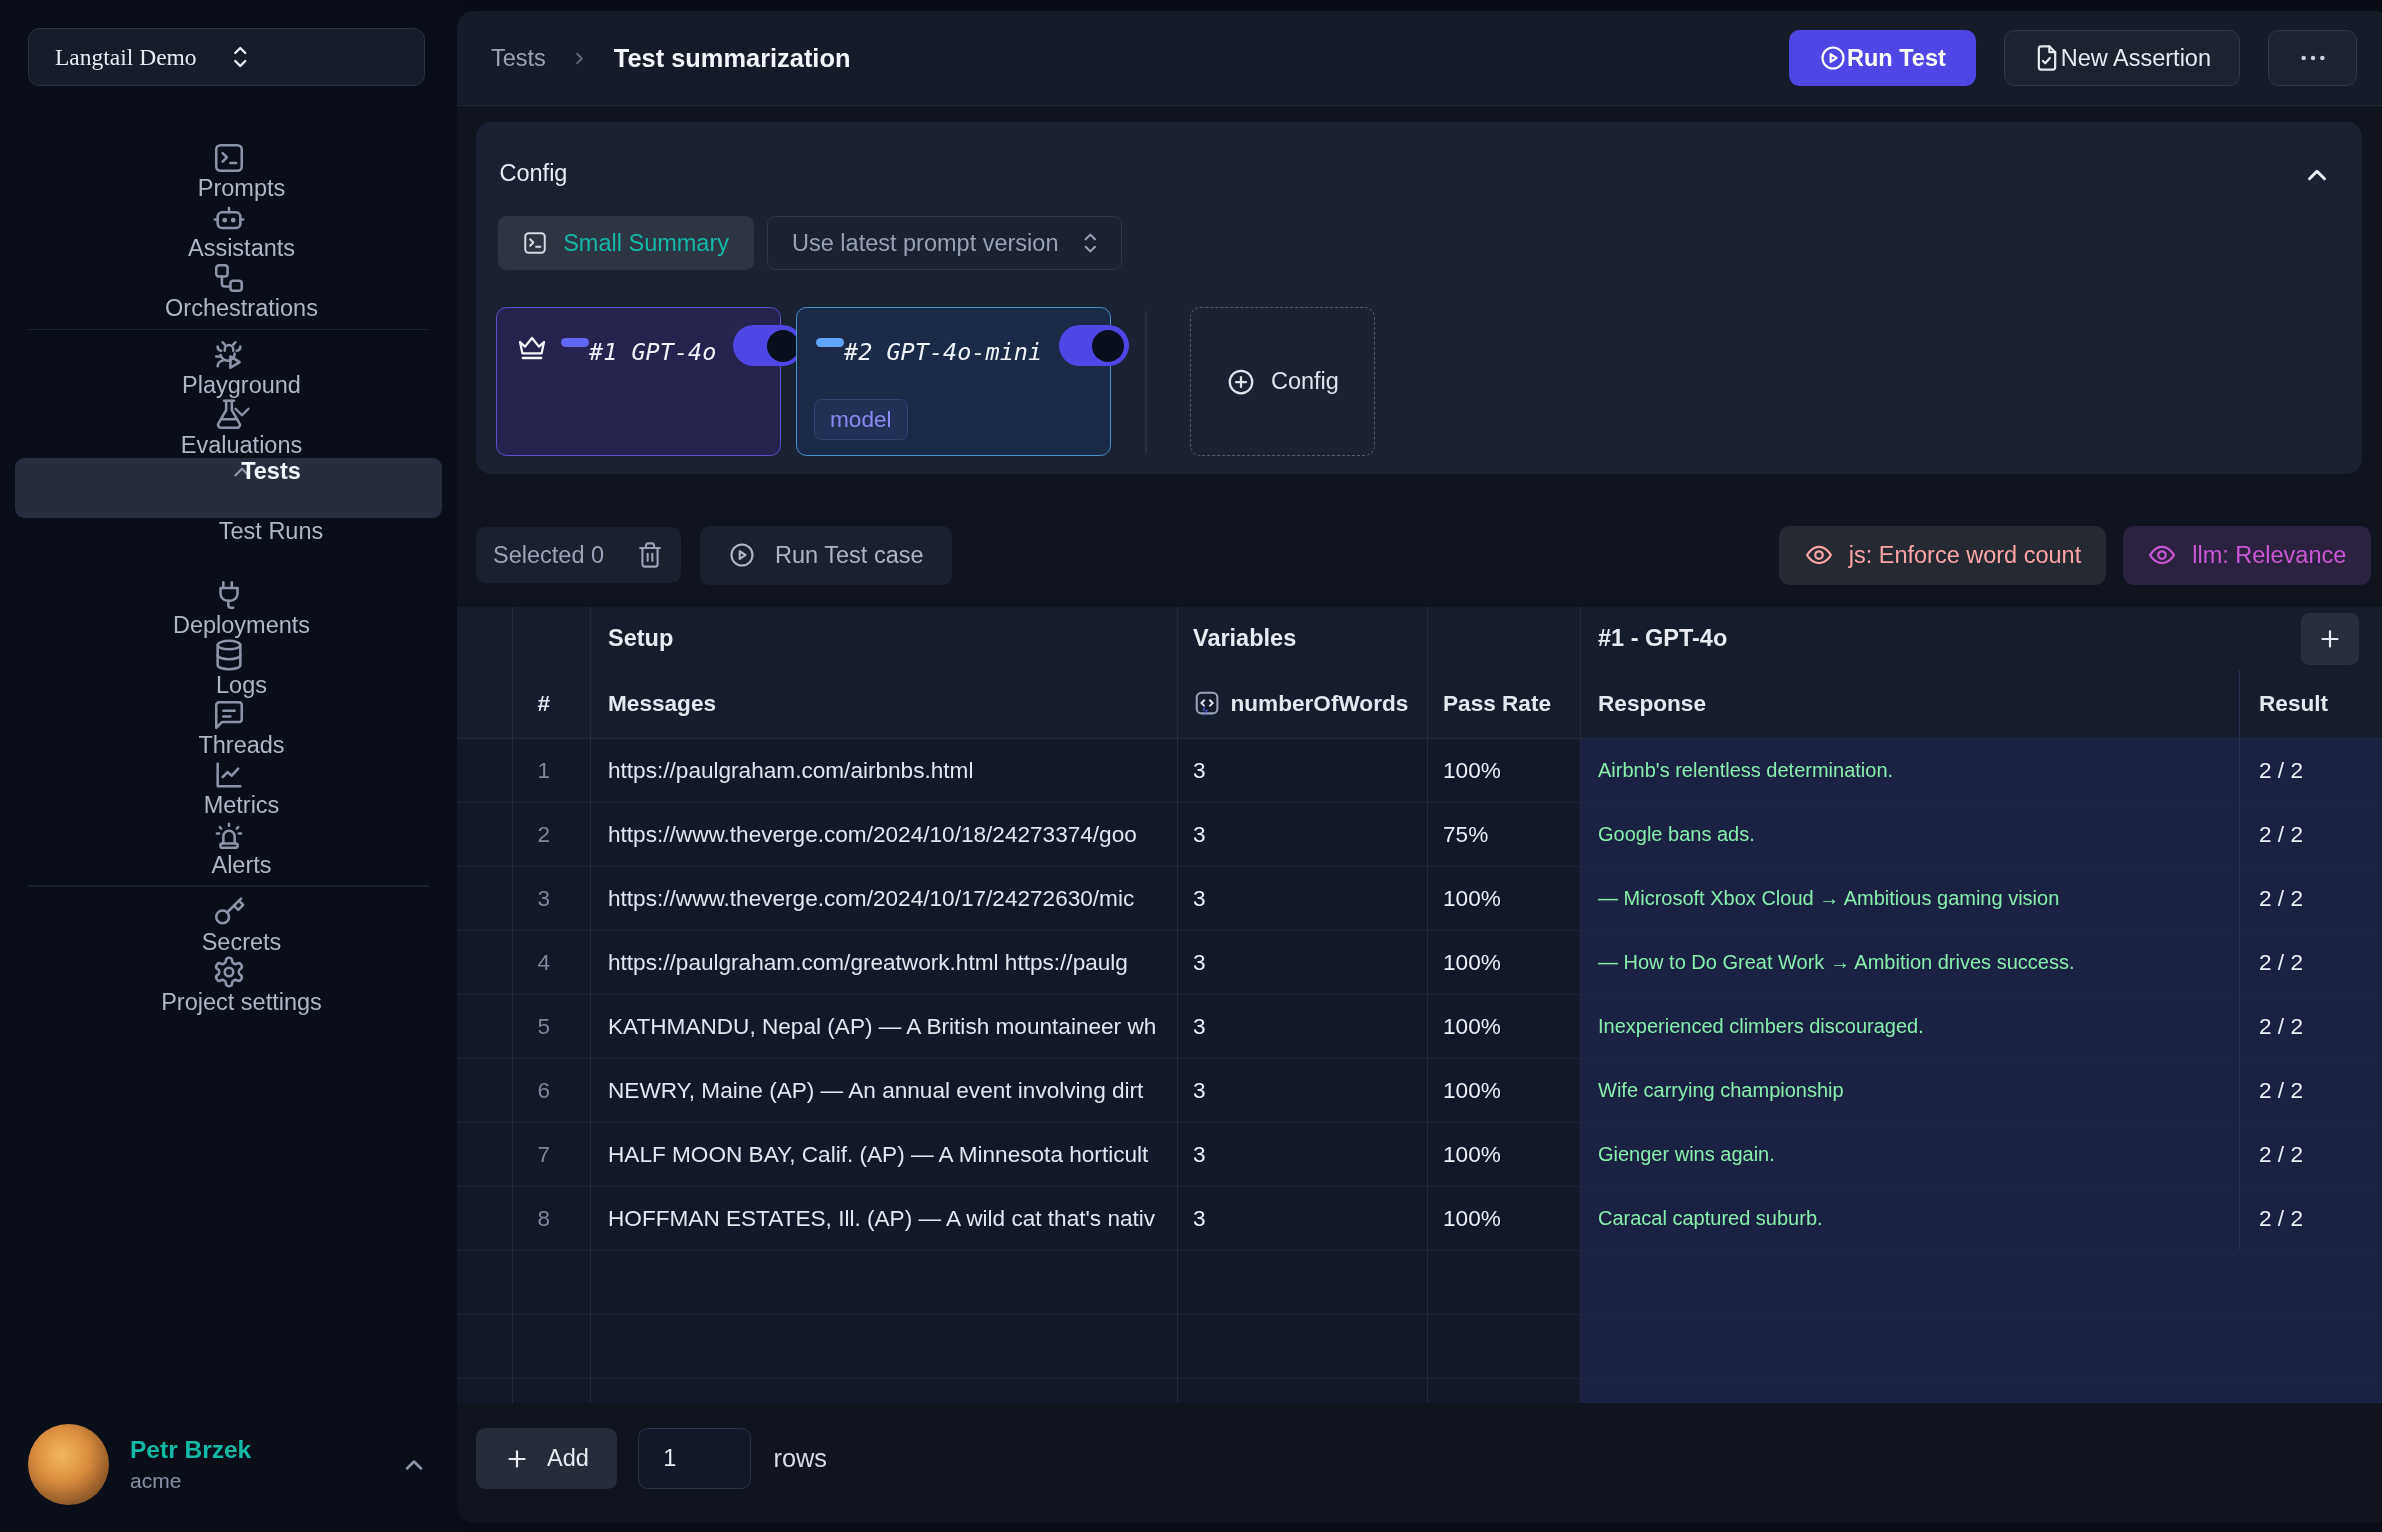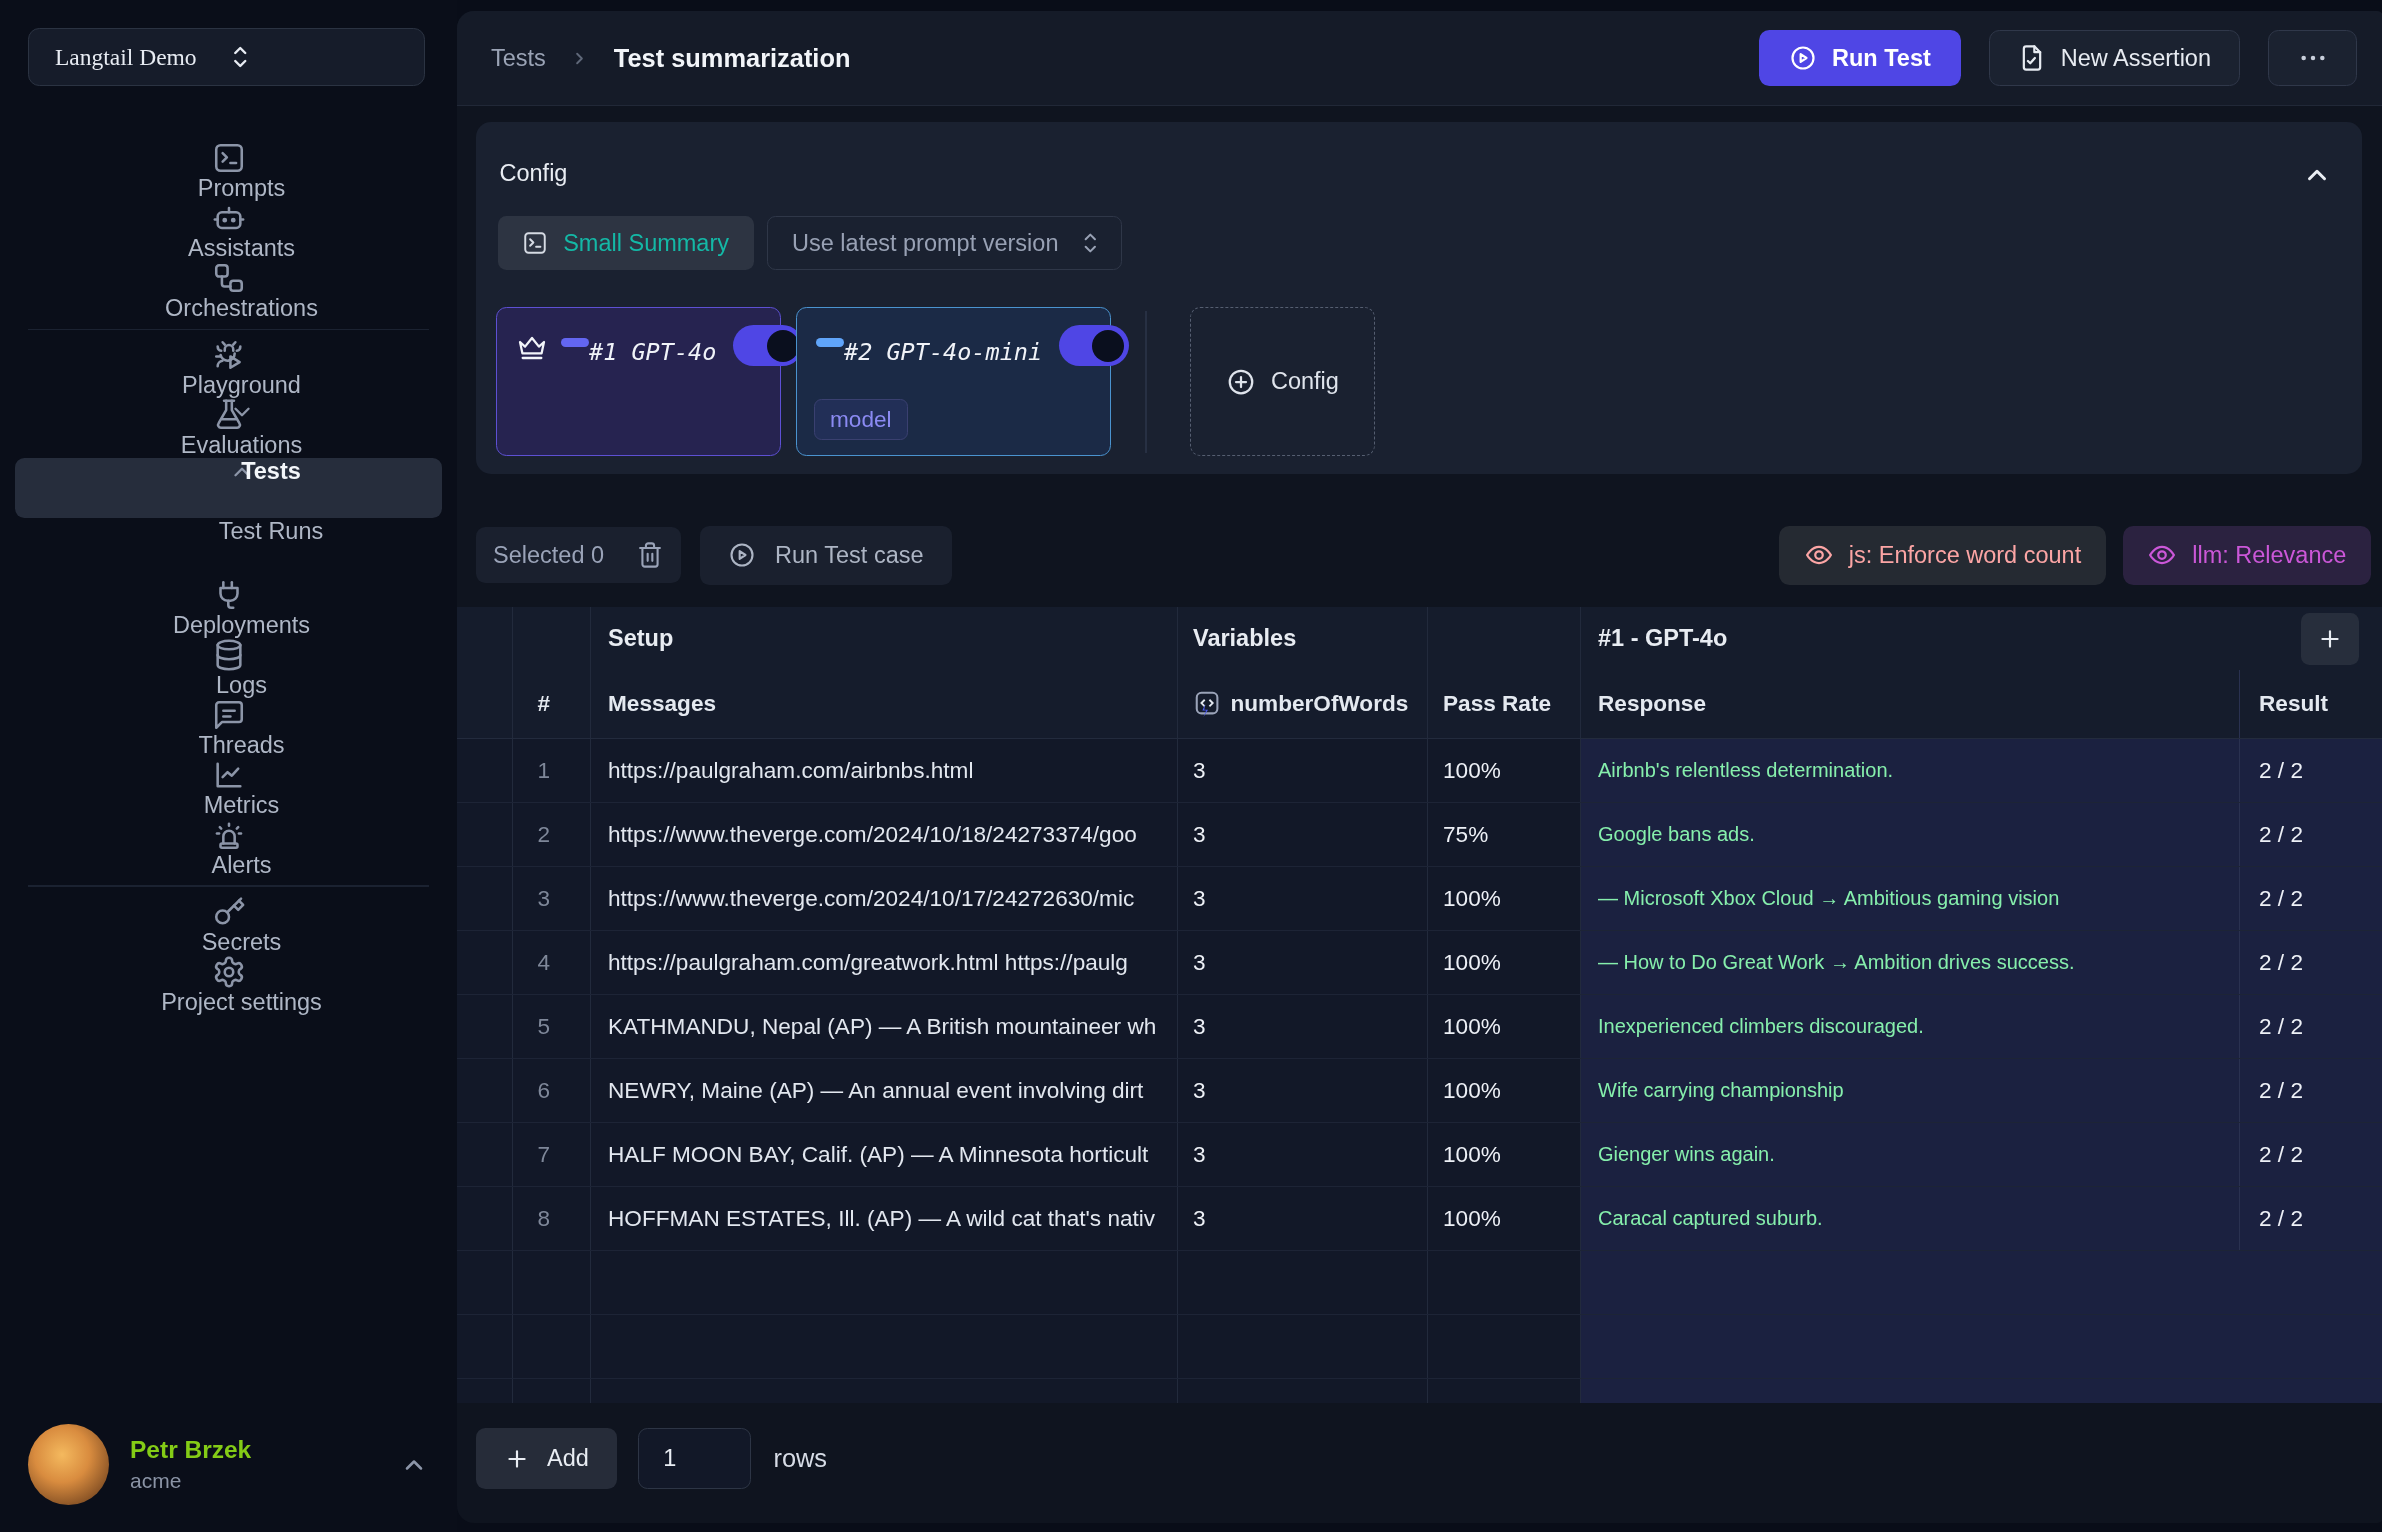--- a/index.html
+++ b/index.html
@@ -15,31 +15,31 @@
   .nav-item { display:flex; align-items:center; height:60px; padding:0 15px 0 41px; color:#AFB7C6; font-size:23.5px; border-radius:9.4px; cursor:pointer;flex-direction:column; }
   .nav-item .ic { width:34px; height:34px; margin-right:24.5px; color:#8C95A8; flex:none; }
   .nav-item .lbl { flex:1; }
   .nav-item.child { padding-left:100px; }
   .nav-item.active { background:#262D3C; color:#F3F6FA; font-weight:bold; }
   .nav-div { height:1.9px; background:#1B2231; margin:7.5px 13px; }
   .chev { color:#8C95A8; }
   .user { position:absolute; left:28px; bottom:28px; width:400px; display:flex; align-items:center; cursor:pointer; }
   .avatar { width:81px; height:81px; border-radius:50%; background:radial-gradient(circle at 42% 38%, #F4B95E 0%, #D98C3F 40%, #8A5426 75%, #5C3418 100%); flex:none; }
   .user-meta { margin-left:21px; flex:1; }
-  .user-name { font-size:24.5px; font-weight:bold; color:#84cc16; }
+  .user-name { font-size:24.5px; font-weight:bold; color:#14b8a6; }
   .user-org { font-size:21px; color:#8A93A5; margin-top:5.6px; }
 
   
   .main { position:absolute; left:457px; top:11.3px; width:1926px; height:1512px; background:#0F141F; border-radius:17px 5.6px 5.6px 17px; overflow:hidden; }
   .hdr { position:absolute; left:0; top:0; right:0; height:95px; background:#151B28; border-bottom:1.9px solid #212837; display:flex; align-items:center; padding:0 26px 0 34px; }
   .crumb-root { font-size:23.5px; color:#9AA3B5; cursor:pointer; }
   .crumb-sep { margin:0 24.5px; color:#5E6778; }
   .page-title { font-size:25.4px; font-weight:bold; color:#F2F5F9; }
   .hdr-actions { margin-left:auto; display:flex; gap:28px; }
-  .btn { display:flex; align-items:center; justify-content:center; gap:15px; height:56px; border-radius:10.4px; font-size:23.5px; cursor:pointer; }
+  .btn { display:flex; align-items:center; justify-content:center; height:56px; border-radius:10.4px; font-size:23.5px; cursor:pointer; }
   .btn-primary { background:#4F46E5; color:#FFFFFF; padding:0 30px; font-weight:bold; }
   .btn-ghost { background:#1B2230; border:1.9px solid #30384A; color:#E7EBF1; padding:0 28px; }
   .btn-more { background:#1B2230; border:1.9px solid #30384A; width:89px; color:#C8CFDB; }
 
   
   .config { position:absolute; left:19px; top:111px; width:1886px; height:352px; background:#1A2130; border-radius:15px; }
   .config-title { position:absolute; left:23.5px; top:38px; font-size:23.5px; color:#E9EDF3; }
   .config-collapse { position:absolute; right:30px; top:38px; color:#E9EDF3; cursor:pointer; }
   .config-row1 { position:absolute; left:21.7px; top:94px; display:flex; gap:13px; }
   .chip-prompt { display:flex; align-items:center; gap:15px; height:54px; background:#2D3442; border-radius:8.5px; padding:0 24.5px; color:#14b8a6; font-size:23.5px; cursor:pointer; }

